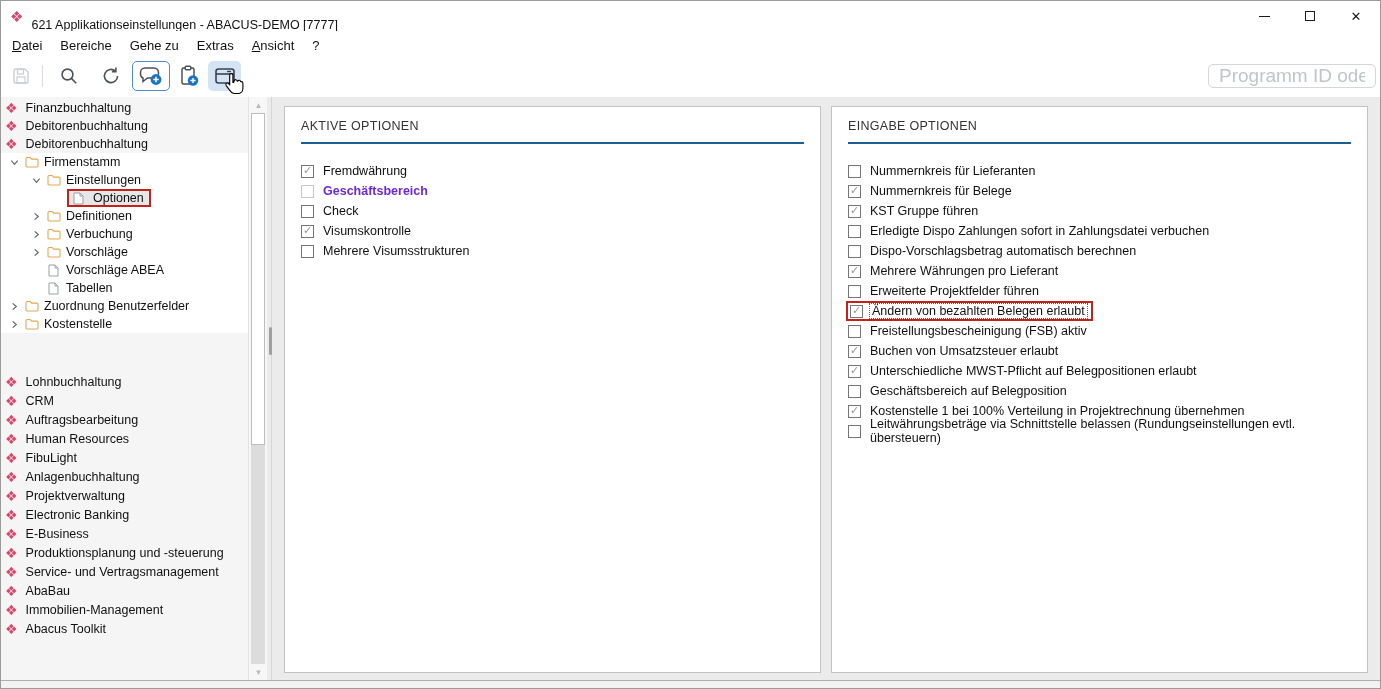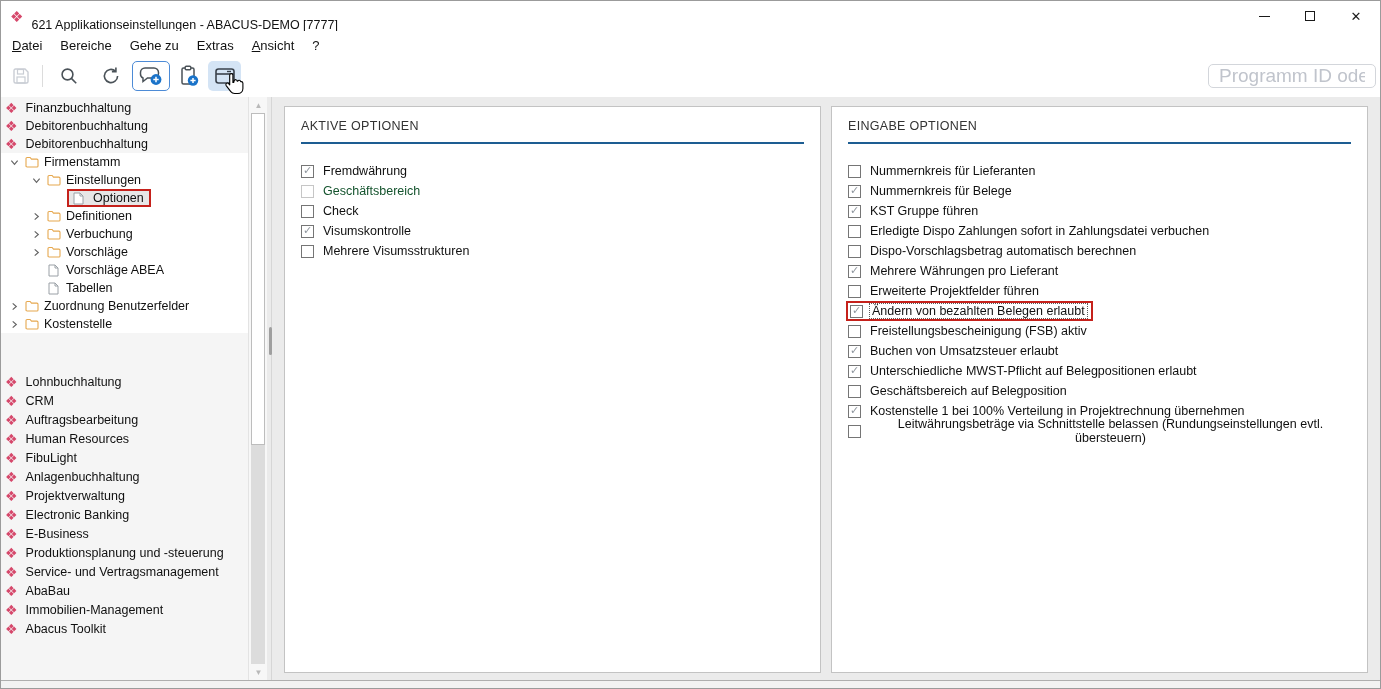--- a/index.html
+++ b/index.html
@@ -55,27 +55,27 @@
   .tscroll .thumb{position:absolute;left:2px;right:2px;top:16px;height:332px;background:#ffffff;border:1px solid #bdbdbd;}
   .tscroll .trackfill{position:absolute;left:2px;right:2px;top:348px;bottom:16px;background:#dcdcdc;}
   .splitter{position:absolute;left:270px;top:0;bottom:0;width:1px;background:#d6d6d6;}
   .split-handle{position:absolute;left:268px;top:230px;width:3px;height:28px;background:#9f9f9f;border-radius:2px;}
   
   .panel{position:absolute;top:9px;height:567px;background:#fff;border:1px solid #c3c3c3;padding:12px 16px 0 16px;}
   .panel.left{left:283px;width:537px;}
   .panel.right{left:830px;width:537px;}
   .panel-title{font-size:12.5px;color:#333;letter-spacing:.3px;}
   .panel-rule{margin-top:9px;border-bottom:2px solid #1d5d92;}
-  .opts{margin-top:17px;text-align:center;}
+  .opts{margin-top:17px;}
   .opt-row{display:flex;align-items:center;height:20px;font-size:12.5px;}
   .cb{width:13px;min-width:13px;height:13px;border:1px solid #757575;background:#fff;display:flex;align-items:center;justify-content:center;}
   .cb.checked::after{content:"✓";font-size:11px;color:#8f969e;line-height:1;margin-top:-1px;}
   .cb.disabled{border-color:#c6c6c6;}
   .opt-label{margin-left:9px;color:#101010;}
-  .opt-label.dis{color:#14532d;}
+  .opt-label.dis{color:#6d28d9;font-weight:bold;}
   .red-outline{display:inline-flex;align-items:center;height:20px;border:2px solid #c5211b;padding:0 4px 0 2px;margin-left:-2px;}
   .red-outline .opt-label{outline:1px dotted #5a5a5a;padding:0 2px;margin-left:7px;}
   svg{display:block;}
 </style>
 </head>
 <body>
 
 <div class="app">
 
   <div class="titlebar">

